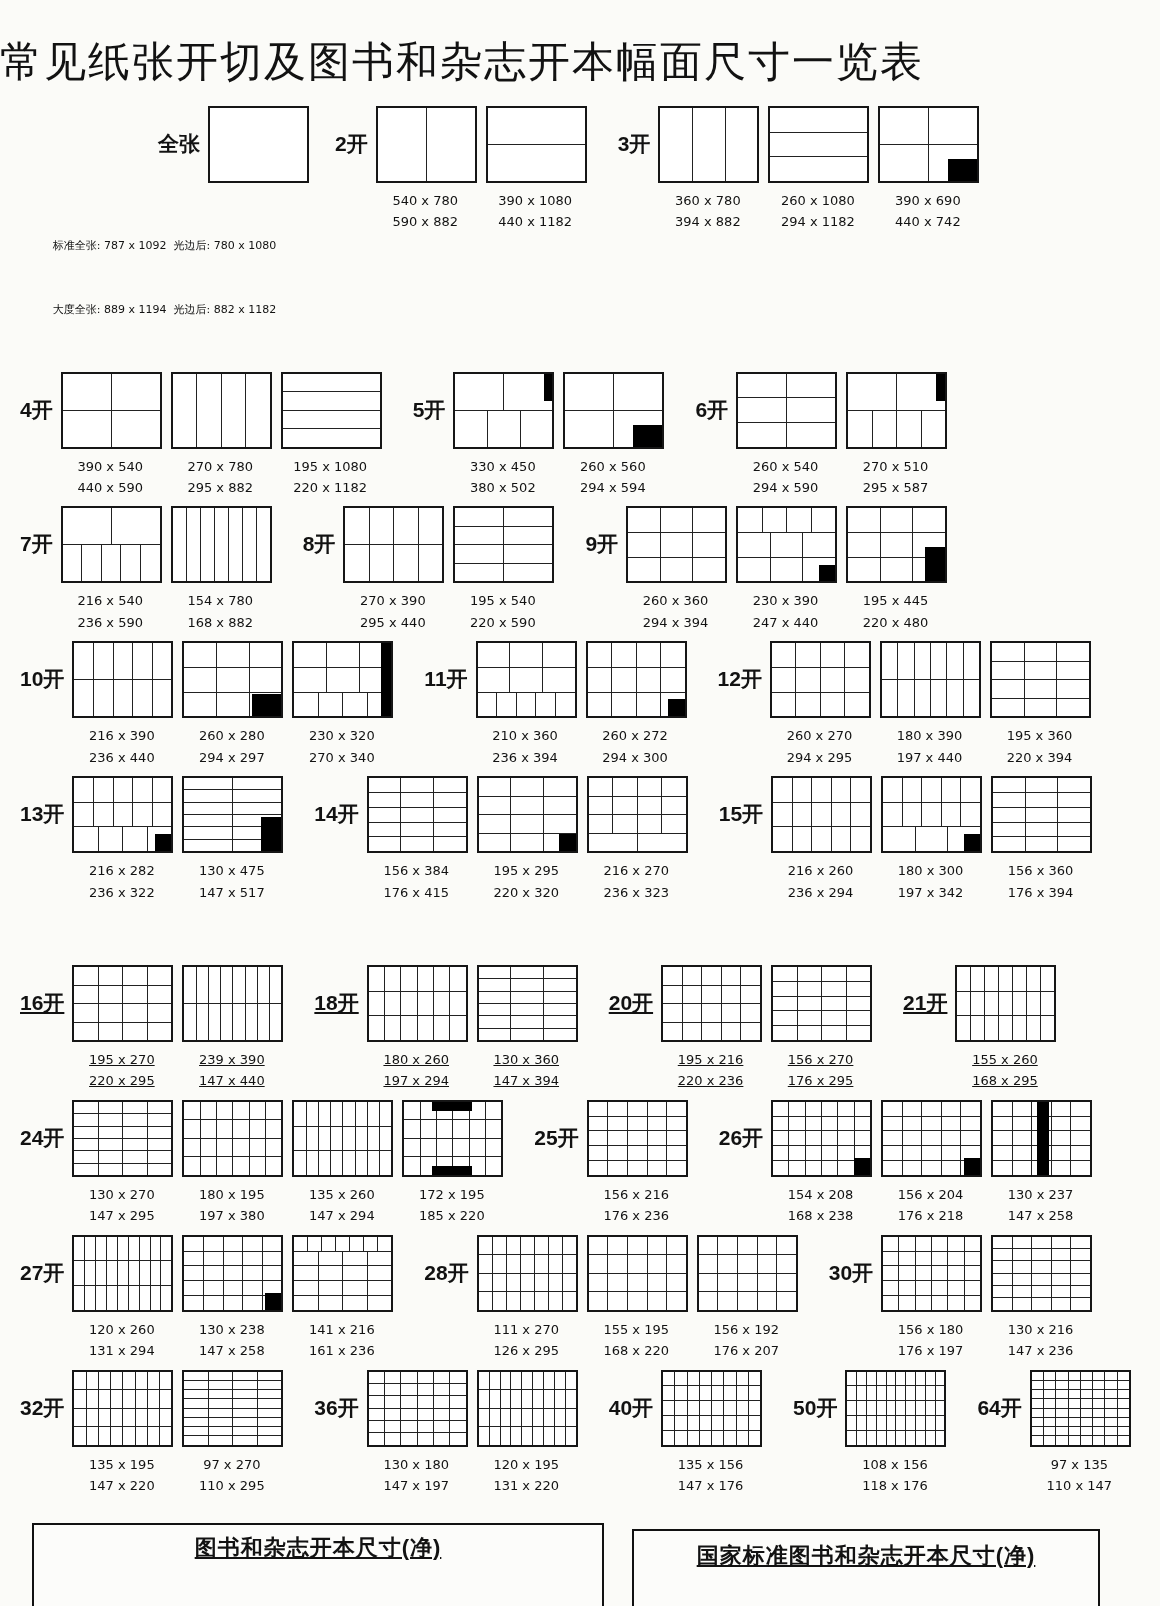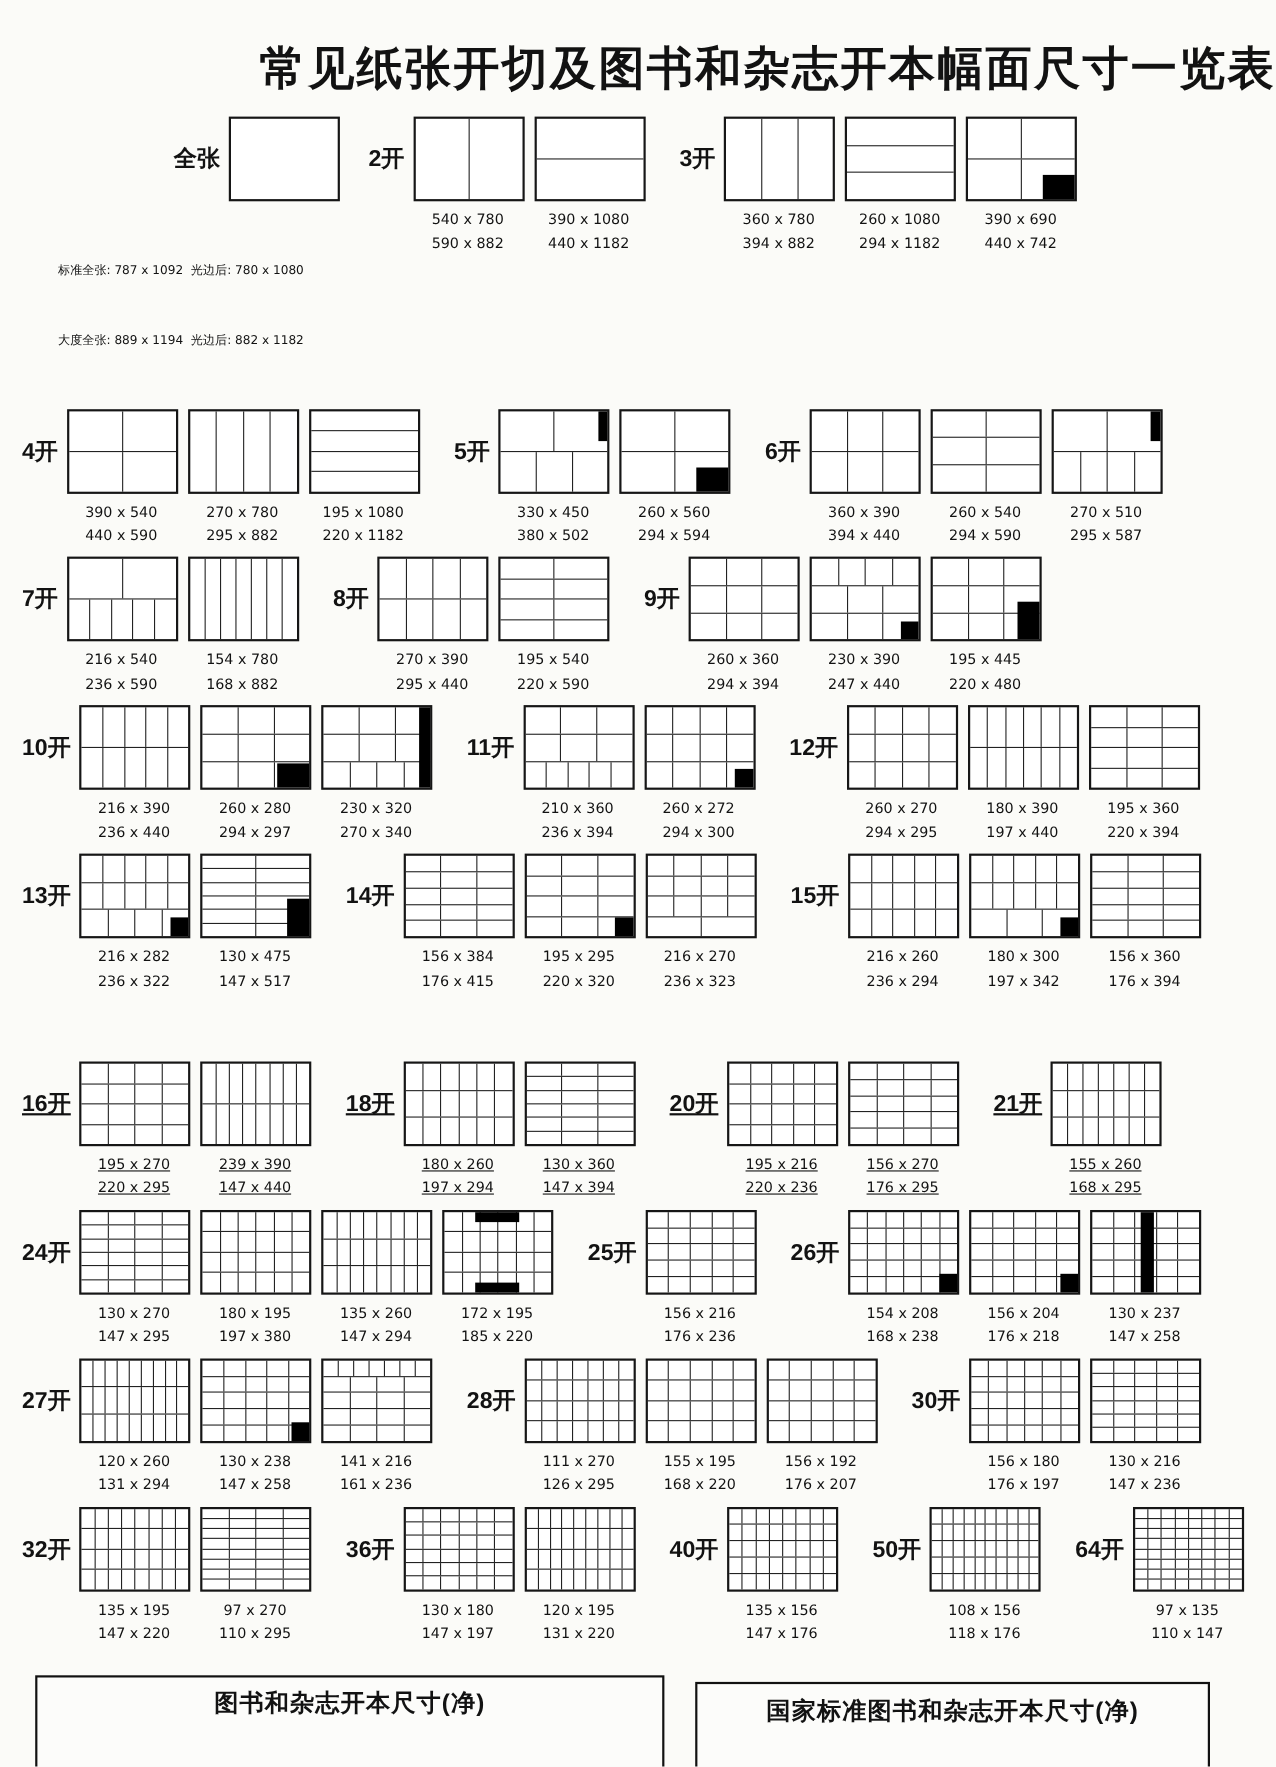--- a/index.html
+++ b/index.html
@@ -4,27 +4,26 @@
 <style>
   html,body{margin:0;padding:0;}
   body{
     width:1160px;height:1606px;
     background:#fbfbf8;
     color:#121212;
     font-family:"Liberation Sans",sans-serif;
     position:relative;overflow:hidden;
   }
   .page-title{
-    text-align:right;
+    text-align:left;
     font-size:42px;
-    font-weight:bold;
+    font-weight:normal;
     letter-spacing:2px;
     margin-top:34px;
     white-space:nowrap;
-    padding-left:32px;
   }
   .sheet-area{padding:0 20px;}
   .srow{display:flex;align-items:flex-start;margin-top:8px;text-align:center;}
   .srow.first{margin-top:16px;}
   .srow.gap{margin-top:62px;text-decoration:underline;}
   .group{display:flex;margin-right:22px;}
   .glabel{
     font-weight:bold;font-size:21px;
     margin:24px 8px 0 0;white-space:nowrap;
   }
@@ -63,21 +62,21 @@
     margin-top:9px;
     font-family:"DejaVu Sans",sans-serif;
     font-size:11px;line-height:1.95;
     white-space:pre;
   }
   
   .tables{display:flex;padding:0 32px;margin-top:26px;}
   .tbox{border:2.5px solid #111;background:#fcfcfa;position:relative;box-sizing:border-box;}
   .tbox.left{width:572px;height:198px;padding:8px 0 0 72px;}
   .tbox.right{width:468px;height:178px;margin-left:28px;margin-top:6px;padding-top:10px;}
-  .tbox-title{font-size:22px;font-weight:bold;text-align:center;letter-spacing:1px;}
+  .tbox-title{font-size:22px;font-weight:bold;text-align:center;letter-spacing:1px;text-decoration:underline;}
   .tbox.left .tbox-title{margin-right:72px;}
 </style>
 </head>
 <body>
 
 <div class="page-title">常见纸张开切及图书和杂志开本幅面尺寸一览表</div>
 
 <div class="sheet-area">
   <div class="srow first" id="row1">
     <div class="fs-group">
@@ -263,38 +262,20 @@
             </div>
           </div>
         </div>
         <div class="group">
           <span class="glabel">6开</span>
           <div class="dblock">
             <div class="diagram">
               <div class="drow">
                 <div class="dcell"></div>
                 <div class="dcell"></div>
-                <div class="dcell"></div>
-              </div>
-              <div class="drow">
-                <div class="dcell"></div>
-                <div class="dcell"></div>
-                <div class="dcell"></div>
-              </div>
-            </div>
-            <div class="dims">
-              <div>360 x 390</div>
-              <div>394 x 440</div>
-            </div>
-          </div>
-          <div class="dblock">
-            <div class="diagram">
-              <div class="drow">
-                <div class="dcell"></div>
-                <div class="dcell"></div>
               </div>
               <div class="drow">
                 <div class="dcell"></div>
                 <div class="dcell"></div>
               </div>
               <div class="drow">
                 <div class="dcell"></div>
                 <div class="dcell"></div>
               </div>
             </div>

